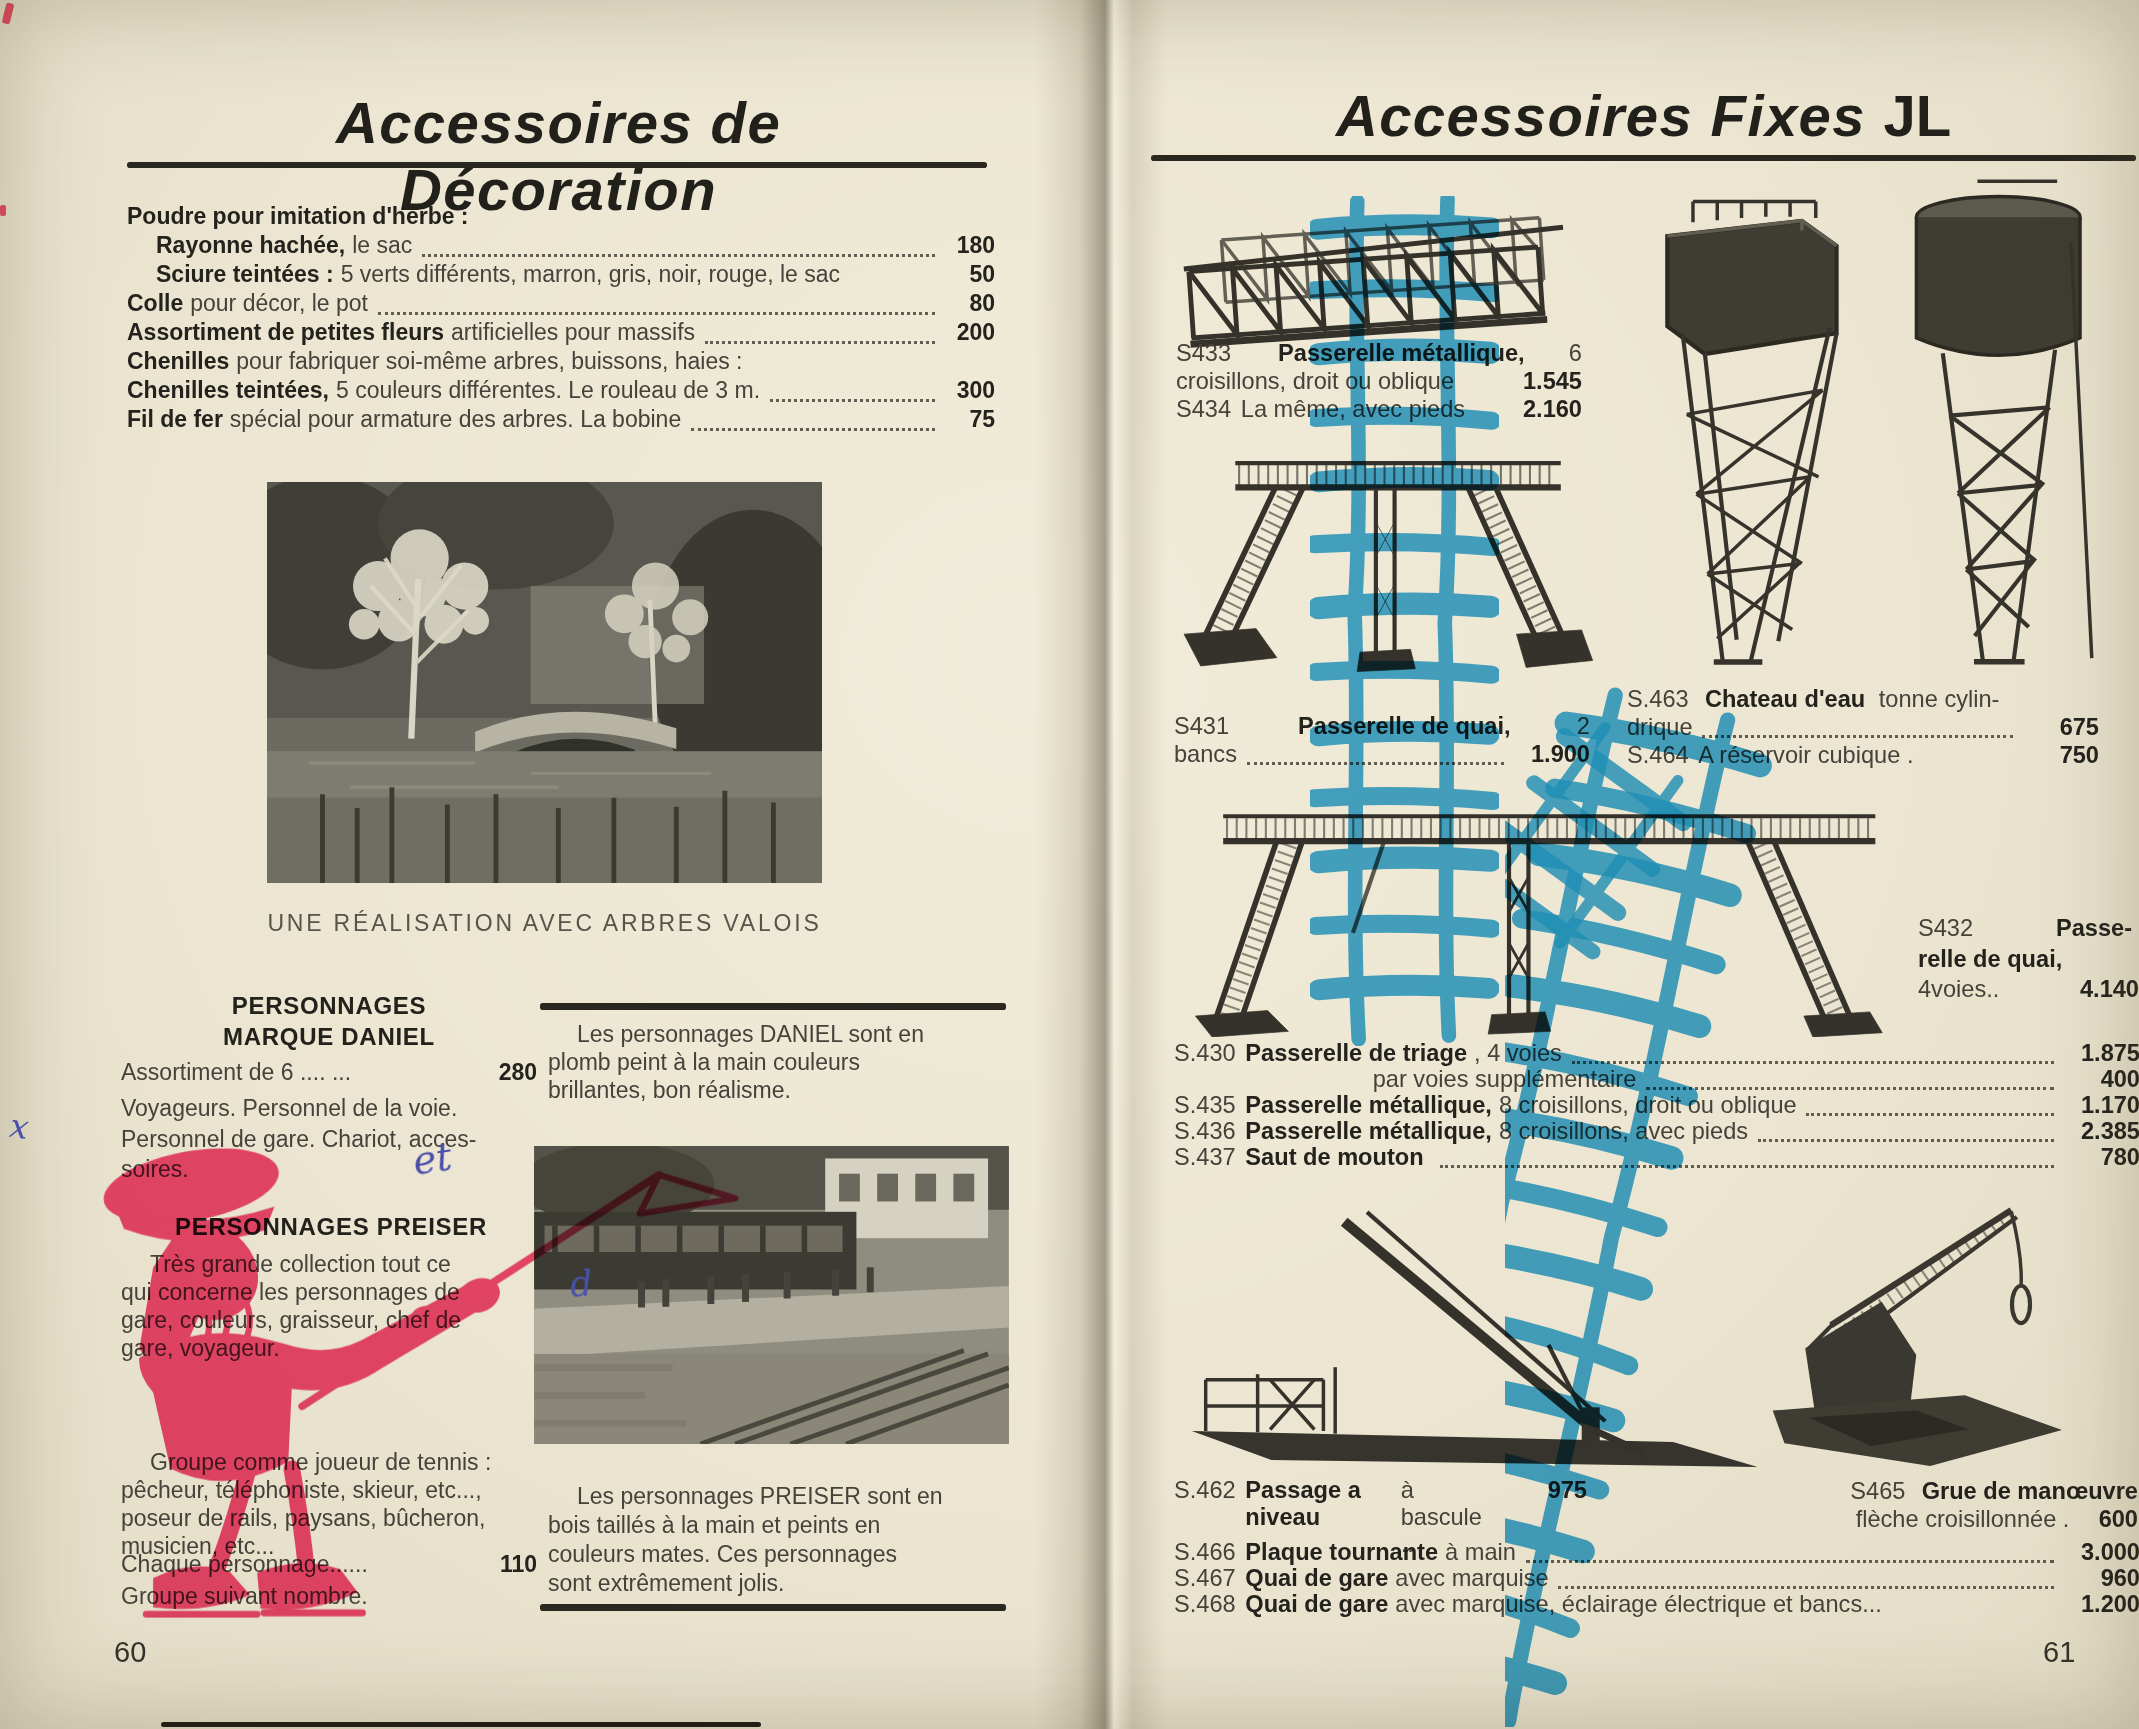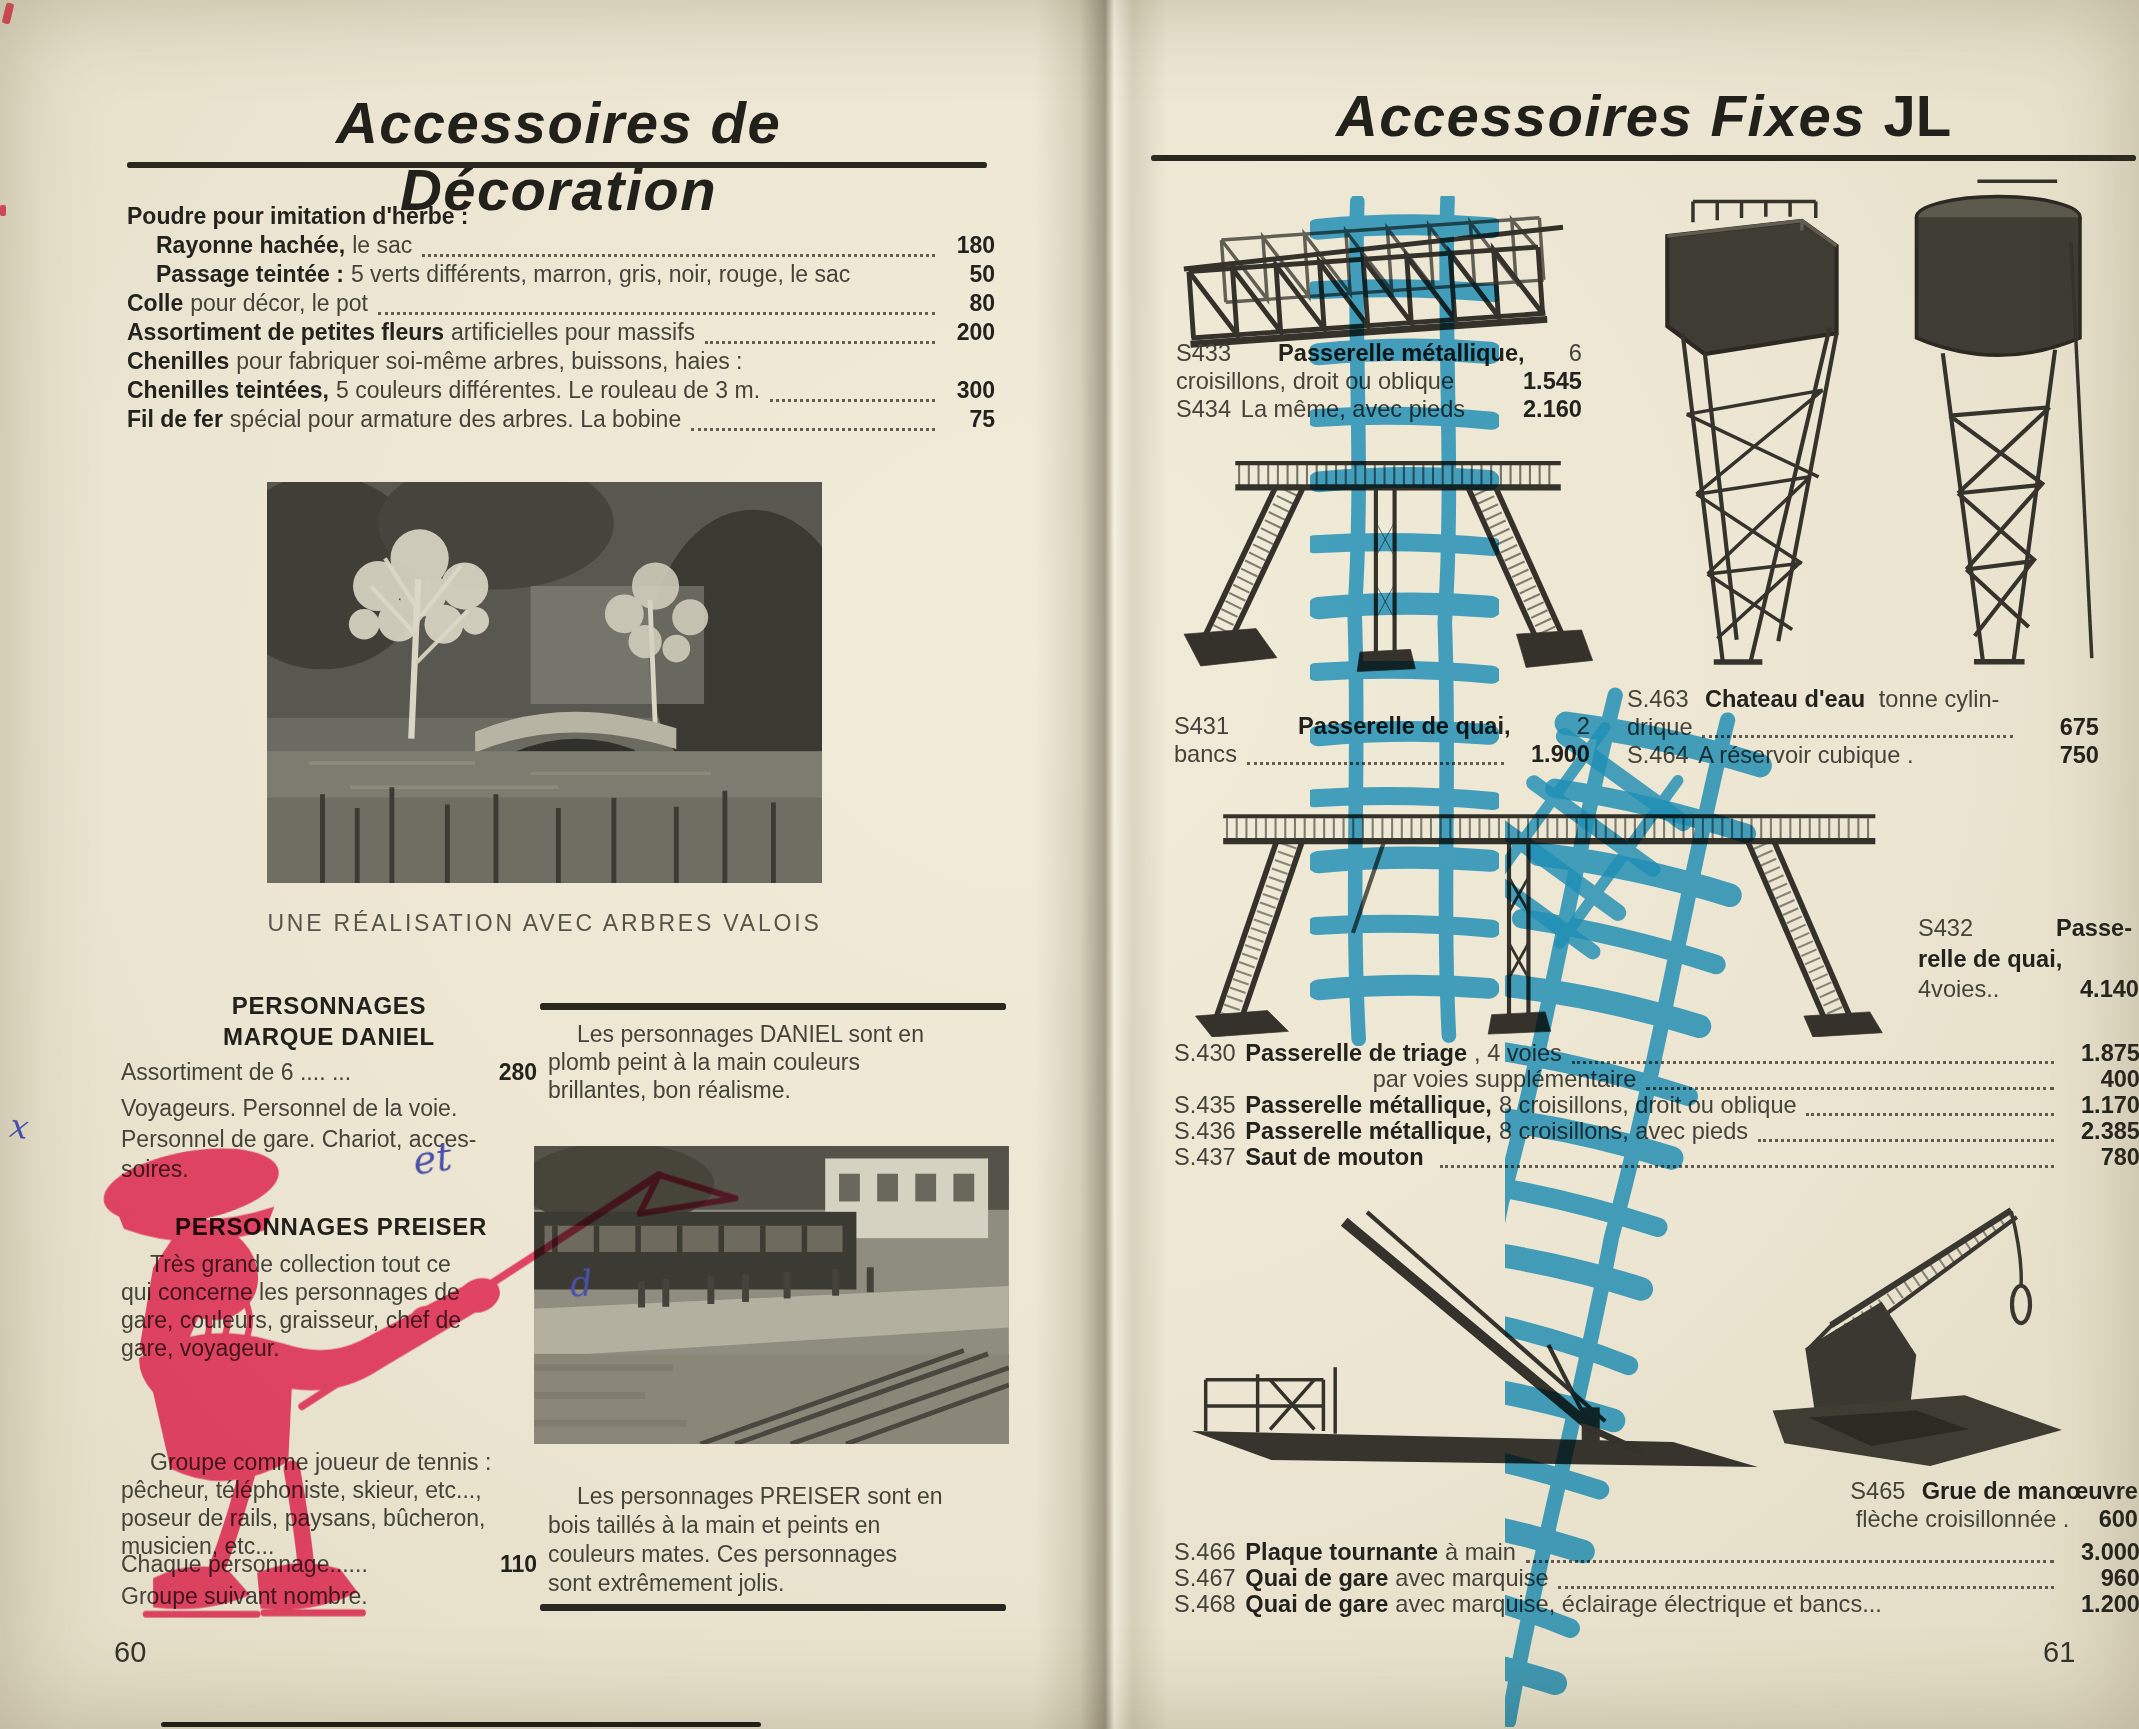--- a/index.html
+++ b/index.html
@@ -59,21 +59,21 @@
       <span class="fill"></span>
 
     </div>
       <div class="prod-row indent">
       <span class="b">Rayonne hachée,</span>
         <span class="r"> le sac</span>
       <span class="fill"></span>
       <span class="price">180</span>
     </div>
       <div class="prod-row indent nodots">
-      <span class="b">Passage teintée :</span>
+      <span class="b">Sciure teintées :</span>
         <span class="r"> 5 verts différents, marron, gris, noir, rouge, le sac</span>
       <span class="fill"></span>
       <span class="price">50</span>
     </div>
       <div class="prod-row">
       <span class="b">Colle</span>
         <span class="r"> pour décor, le pot</span>
       <span class="fill"></span>
       <span class="price">80</span>
     </div>
@@ -429,20 +429,27 @@
         <path d="M352,18 C362,58 368,92 366,126" stroke-width="5"></path>
         <ellipse cx="366" cy="152" rx="13" ry="27" stroke-width="6"></ellipse>
         <path d="M95,180 L58,218" stroke-width="6"></path>
       </g>
       <path d="M55,215 L165,148 L215,225 L205,308 L70,315 Z" fill="#3a3830"></path>
       <polygon points="8,305 285,283 425,333 235,385 25,352" fill="#3e3c33"></polygon>
       <polygon points="60,315 215,305 290,332 150,356" fill="#2c2a23"></polygon>
     </svg>
   </div>
 
+  <div class="abs flexline nodots" style="left:1174px;top:1477px;width:413px;font-size:23.6px">
+    <span class="code">S.462</span>
+    <span class="b">Passage a niveau</span>
+    <span class="r"> à bascule ..</span>
+    <span class="fill"></span>
+    <span class="price">975</span>
+  </div>
   <div class="abs" style="left:1682px;top:1477px;width:456px">
     <div class="line" style="text-align:right">
       <span class="code">S465</span>
       <span class="b" style="margin-right:0">Grue de manœuvre</span>
     </div>
     <div class="line" style="text-align:right">
       <span class="r">flèche croisillonnée .</span>
       <span class="price" style="display:inline-block;min-width:62px">600</span>
     </div>
   </div>

